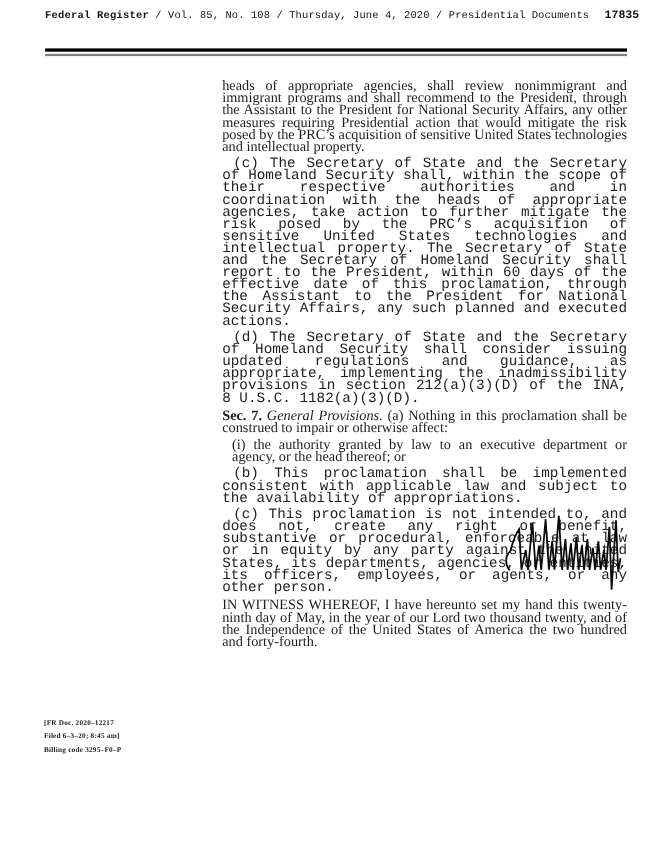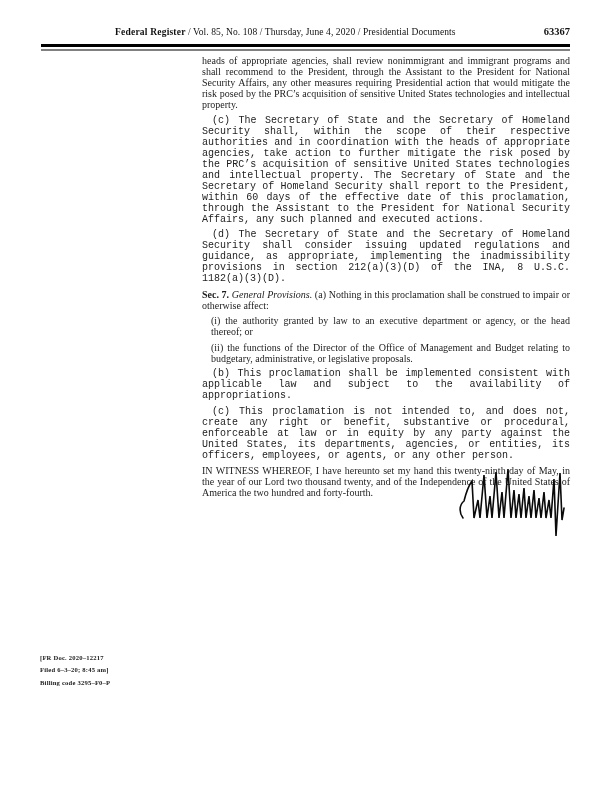--- a/index.html
+++ b/index.html
@@ -10,50 +10,51 @@
     background: #ffffff;
     font-family: "Liberation Serif", serif;
     color: #1c1c1c;
     overflow: hidden;
   }
   
   .fr-header {
     position: absolute;
     left: 41px;
     right: 38px;
-    top: 26px;
+    top: 8px;
     display: flex;
     align-items: baseline;
     font-size: 9.5px;
     line-height: 12px;
     color: #111111;
     white-space: nowrap;
+    font-family: Liberation Mono, monospace;
   }
   .fr-header .head-center {
     flex: 1;
     text-align: center;
   }
   .head-journal { font-weight: bold; letter-spacing: 0.2px; }
   .head-rest { font-weight: normal; letter-spacing: 0.1px; }
   .head-folio {
     font-weight: bold;
     font-size: 10.5px;
     margin-left: 14px;
   }
   .rule { position: absolute; left: 41px; right: 38px; }
   .rule-black { top: 44px; height: 3px; background: #000000; }
   .rule-gray  { top: 49px; height: 2px; background: #808080; }
 
   
   .doc-body {
     position: absolute;
     left: 202px;
-    top: 55px;
+    top: 72px;
     width: 368px;
-    font-size: 10px;
+    font-size: 13px;
     line-height: 11px;
     color: #1c1c1c;
   }
   .para {
     margin: 0 0 4.5px 0;
     text-align: justify;
   }
   .para.indent { text-indent: 10px; font-family: Liberation Mono, monospace; }
   .para.list { margin-left: 9px; }
   .seg-bold { font-weight: bold; margin-top: 47px; }
@@ -85,32 +86,31 @@
 </head>
 <body>
 
 <div class="page">
 
   <div class="fr-header">
     <span class="head-center">
       <span class="head-journal">Federal Register</span>
       <span class="head-rest">/ Vol. 85, No. 108 / Thursday, June 4, 2020 / Presidential Documents</span>
     </span>
-    <span class="head-folio">63367</span>
+    <span class="head-folio">17835</span>
   </div>
   <div class="rule rule-black"></div>
   <div class="rule rule-gray"></div>
 
   <div class="doc-body">
       <p class="para "><span class="seg-normal">heads of appropriate agencies, shall review nonimmigrant and immigrant programs and shall recommend to the President, through the Assistant to the President for National Security Affairs, any other measures requiring Presidential action that would mitigate the risk posed by the PRC’s acquisition of sensitive United States technologies and intellectual property.</span></p>
       <p class="para indent"><span class="seg-normal">(c) The Secretary of State and the Secretary of Homeland Security shall, within the scope of their respective authorities and in coordination with the heads of appropriate agencies, take action to further mitigate the risk posed by the PRC’s acquisition of sensitive United States technologies and intellectual property. The Secretary of State and the Secretary of Homeland Security shall report to the President, within 60 days of the effective date of this proclamation, through the Assistant to the President for National Security Affairs, any such planned and executed actions.</span></p>
       <p class="para indent"><span class="seg-normal">(d) The Secretary of State and the Secretary of Homeland Security shall consider issuing updated regulations and guidance, as appropriate, implementing the inadmissibility provisions in section 212(a)(3)(D) of the INA, 8 U.S.C. 1182(a)(3)(D).</span></p>
       <p class="para "><span class="seg-bold">Sec. 7.</span><span class="seg-normal"> </span><span class="seg-italic">General Provisions.</span><span class="seg-normal"> (a) Nothing in this proclamation shall be construed to impair or otherwise affect:</span></p>
       <p class="para list"><span class="seg-normal">(i) the authority granted by law to an executive department or agency, or the head thereof; or</span></p>
-      <p class="para list"><span class="seg-normal">(ii) the functions of the Director of the Office of Management and Budget relating to budgetary, administrative, or legislative proposals.</span></p>
       <p class="para indent"><span class="seg-normal">(b) This proclamation shall be implemented consistent with applicable law and subject to the availability of appropriations.</span></p>
       <p class="para indent"><span class="seg-normal">(c) This proclamation is not intended to, and does not, create any right or benefit, substantive or procedural, enforceable at law or in equity by any party against the United States, its departments, agencies, or entities, its officers, employees, or agents, or any other person.</span></p>
       <p class="para "><span class="seg-normal">IN WITNESS WHEREOF, I have hereunto set my hand this twenty-ninth day of May, in the year of our Lord two thousand twenty, and of the Independence of the United States of America the two hundred and forty-fourth.</span></p>
     </div>
 
   <div class="signature">
     <svg viewBox="0 0 112 84" xmlns="http://www.w3.org/2000/svg" aria-hidden="true">
       <path d="M7,58 C3,53 3,45 8,41 C10,33 13,25 16,21 L18,58 L22,40 L24,58 L28,15 L31,58 L34,36 L36,58 L40,12 L43,58 L46,32 L48,58 L52,9 L55,58 L58,30 L60,58 L63,34 L65,58 L68,28 L70,58 L73,36 L75,58 L78,30 L80,58 L83,38 L85,58 L88,32 L90,58 L93,40 L95,58 L98,19 L100,76 L102,44 L104,13 L106,60 L108,48" fill="none" stroke="#0a0a0a" stroke-width="1.6" stroke-linejoin="miter" stroke-linecap="round"></path>
     </svg>
   </div>

